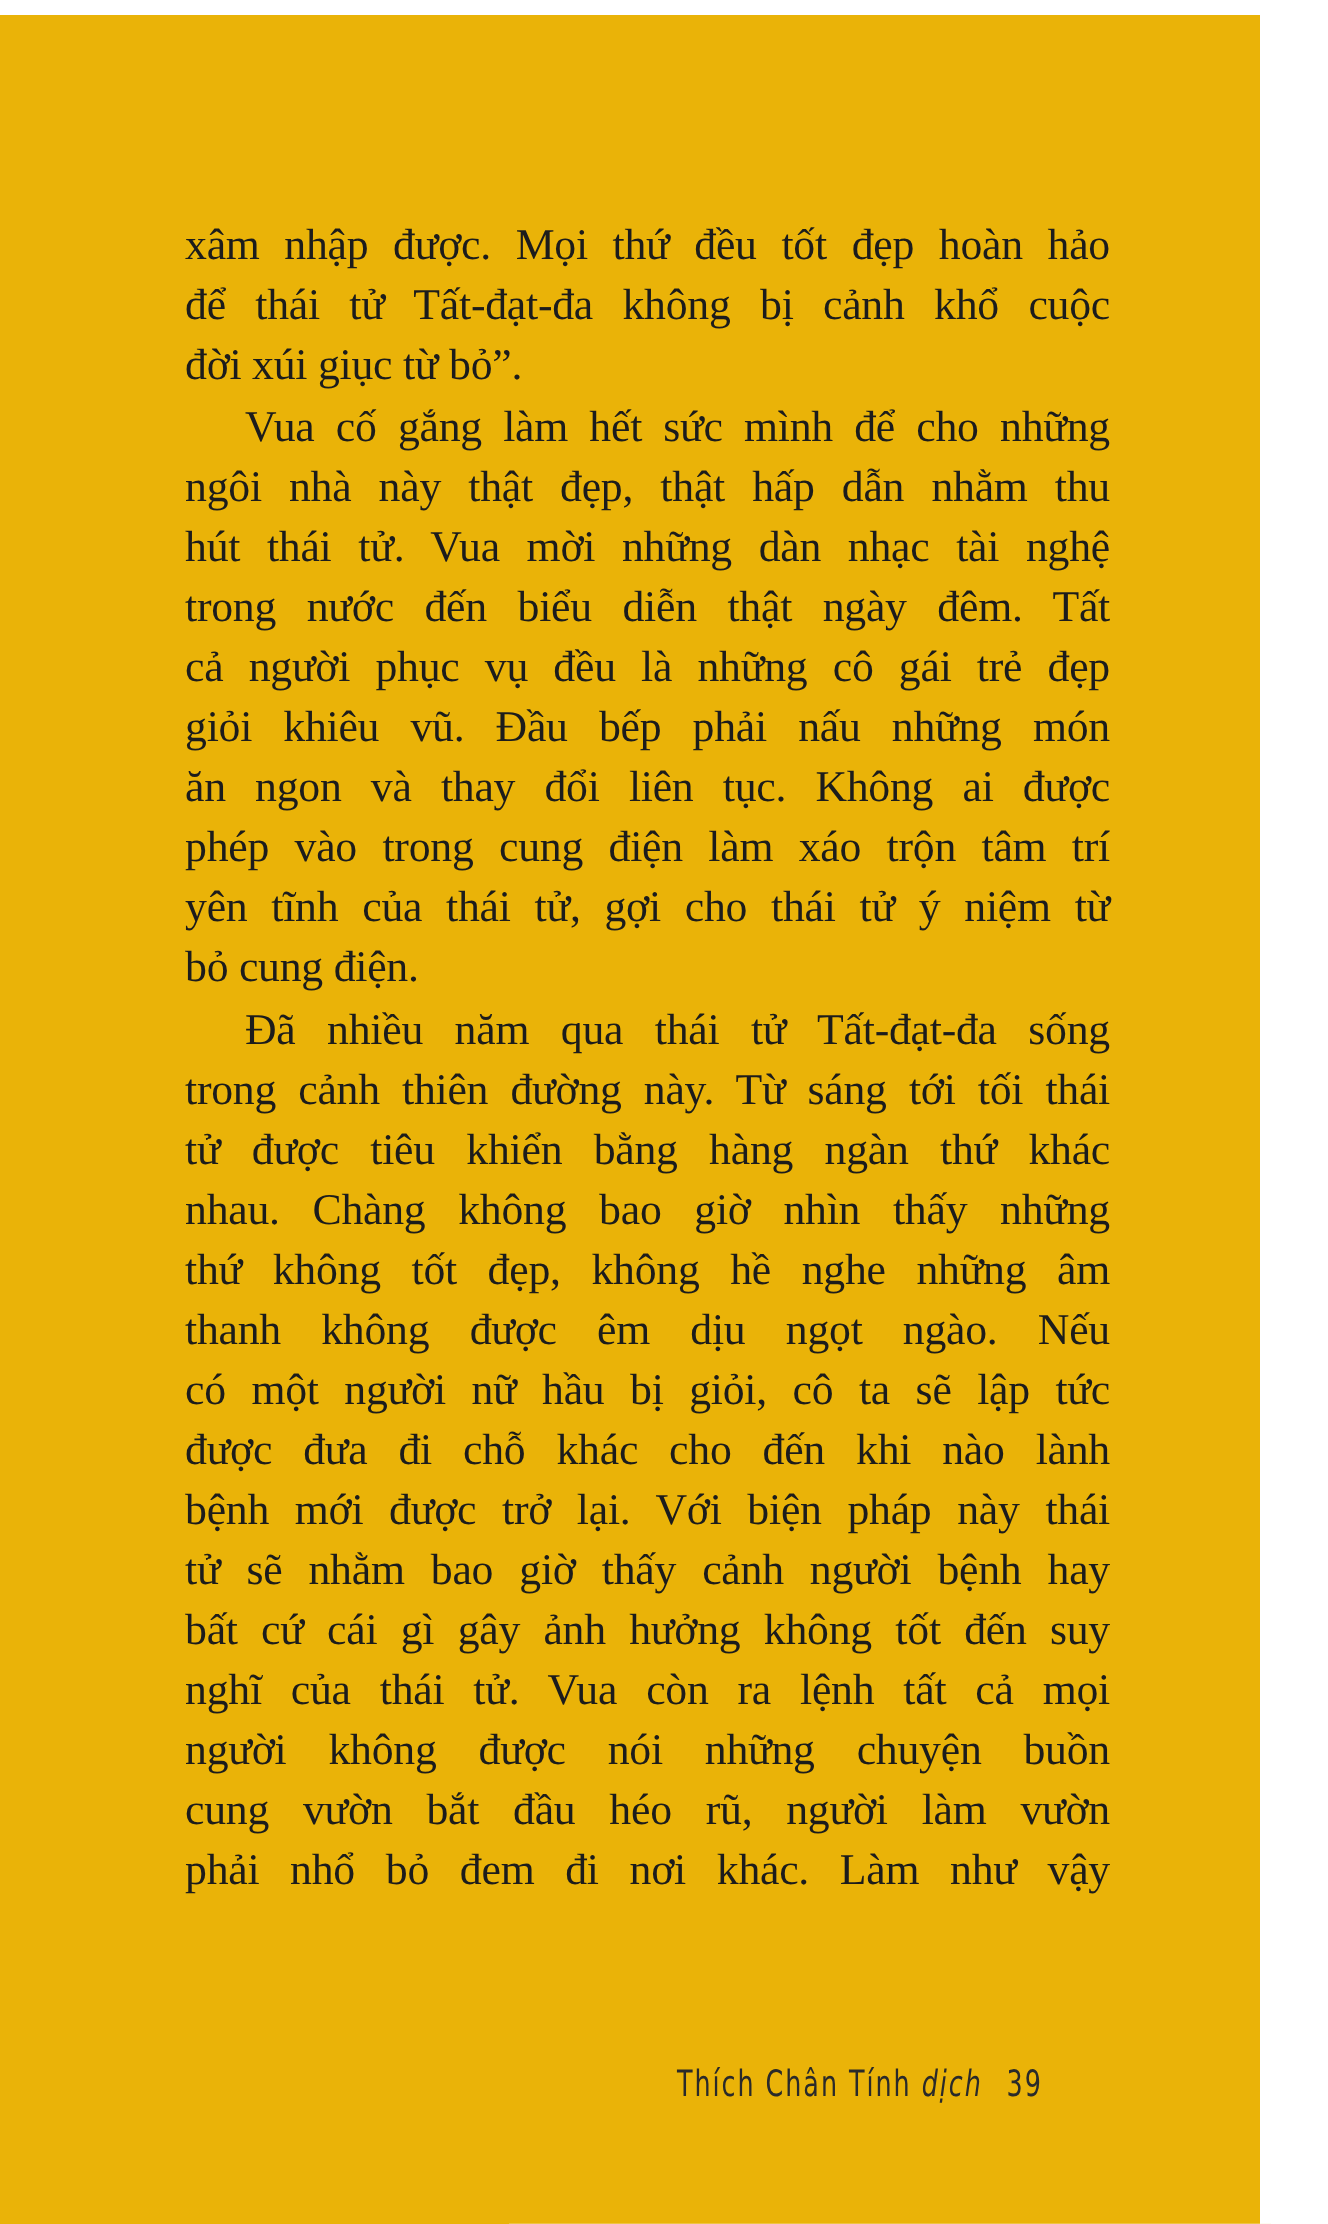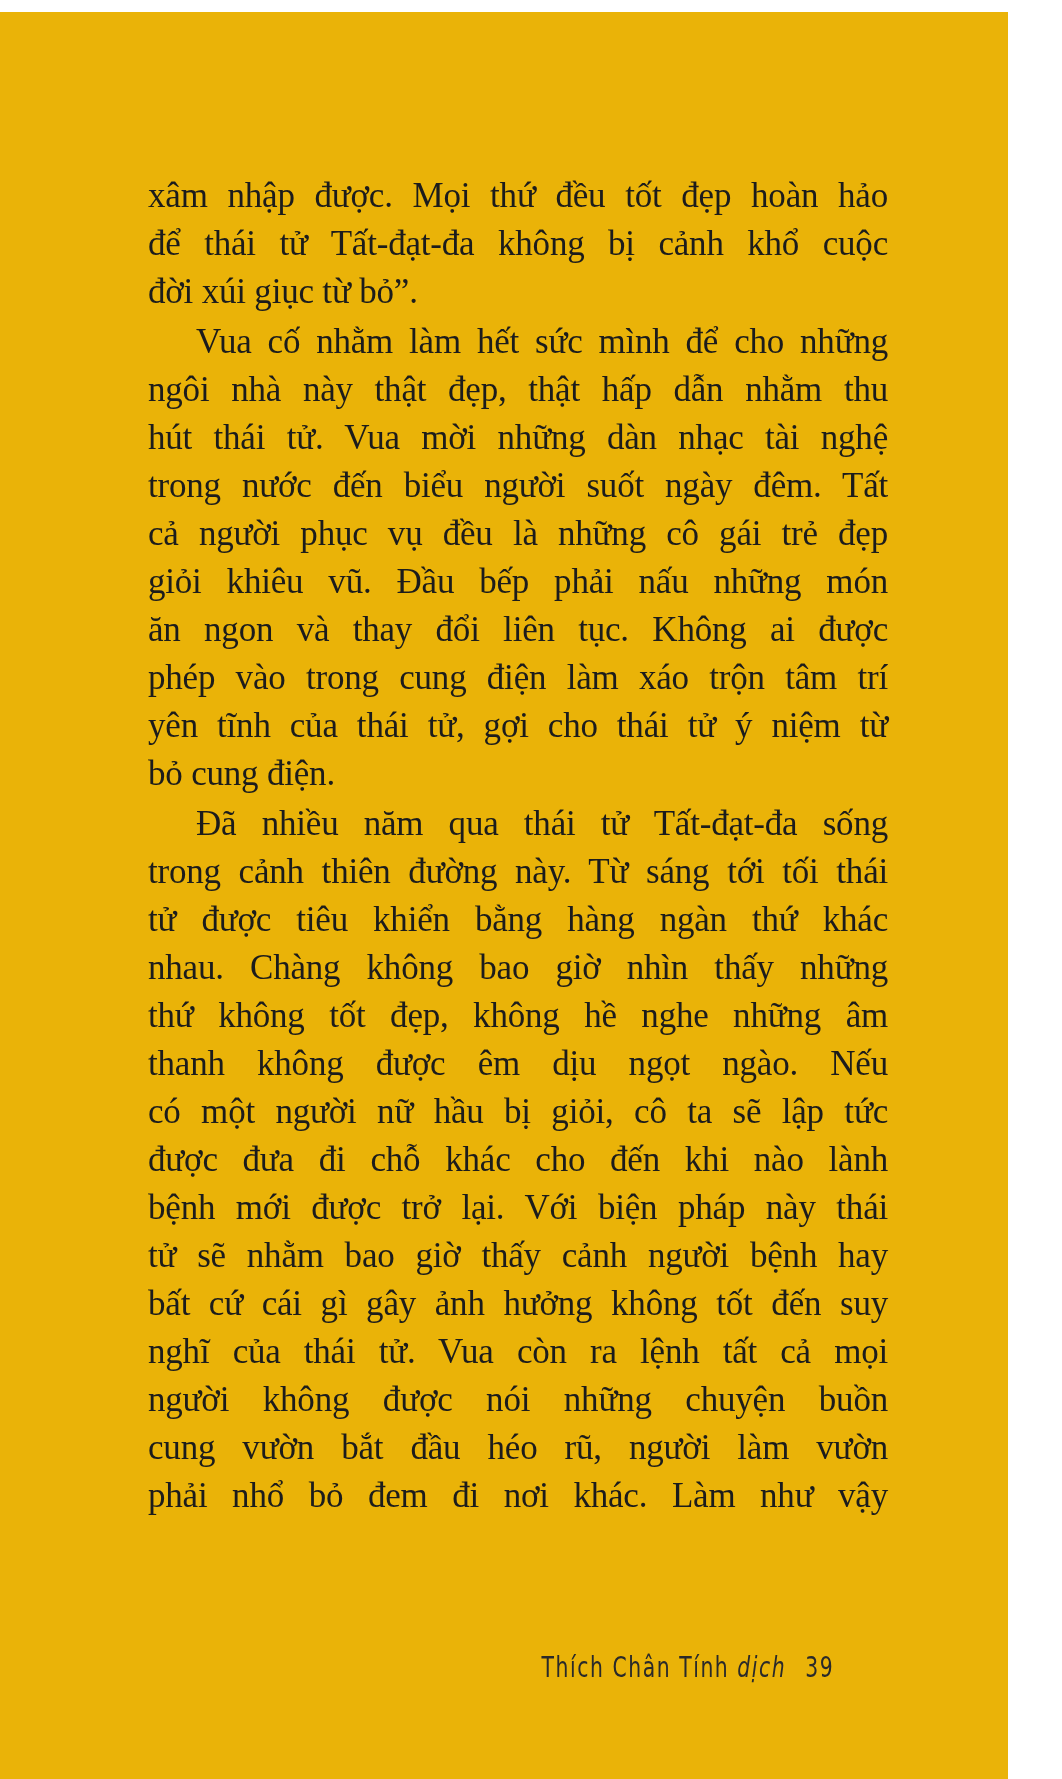--- a/index.html
+++ b/index.html
@@ -34,24 +34,24 @@
 <div class="page">
   <div class="body-text">
 
     <p class="para">
       <span class="line first">xâm nhập được. Mọi thứ đều tốt đẹp hoàn hảo</span>
       <span class="line">để thái tử Tất-đạt-đa không bị cảnh khổ cuộc</span>
       <span class="line last">đời xúi giục từ bỏ”.</span>
     </p>
 
     <p class="para indent">
-      <span class="line first">Vua cố nhằm làm hết sức mình để cho những</span>
+      <span class="line first">Vua cố gắng làm hết sức mình để cho những</span>
       <span class="line">ngôi nhà này thật đẹp, thật hấp dẫn nhằm thu</span>
       <span class="line">hút thái tử. Vua mời những dàn nhạc tài nghệ</span>
-      <span class="line">trong nước đến biểu người suốt ngày đêm. Tất</span>
+      <span class="line">trong nước đến biểu diễn thật ngày đêm. Tất</span>
       <span class="line">cả người phục vụ đều là những cô gái trẻ đẹp</span>
       <span class="line">giỏi khiêu vũ. Đầu bếp phải nấu những món</span>
       <span class="line">ăn ngon và thay đổi liên tục. Không ai được</span>
       <span class="line">phép vào trong cung điện làm xáo trộn tâm trí</span>
       <span class="line">yên tĩnh của thái tử, gợi cho thái tử ý niệm từ</span>
       <span class="line last">bỏ cung điện.</span>
     </p>
 
     <p class="para indent">
       <span class="line first">Đã nhiều năm qua thái tử Tất-đạt-đa sống</span>

